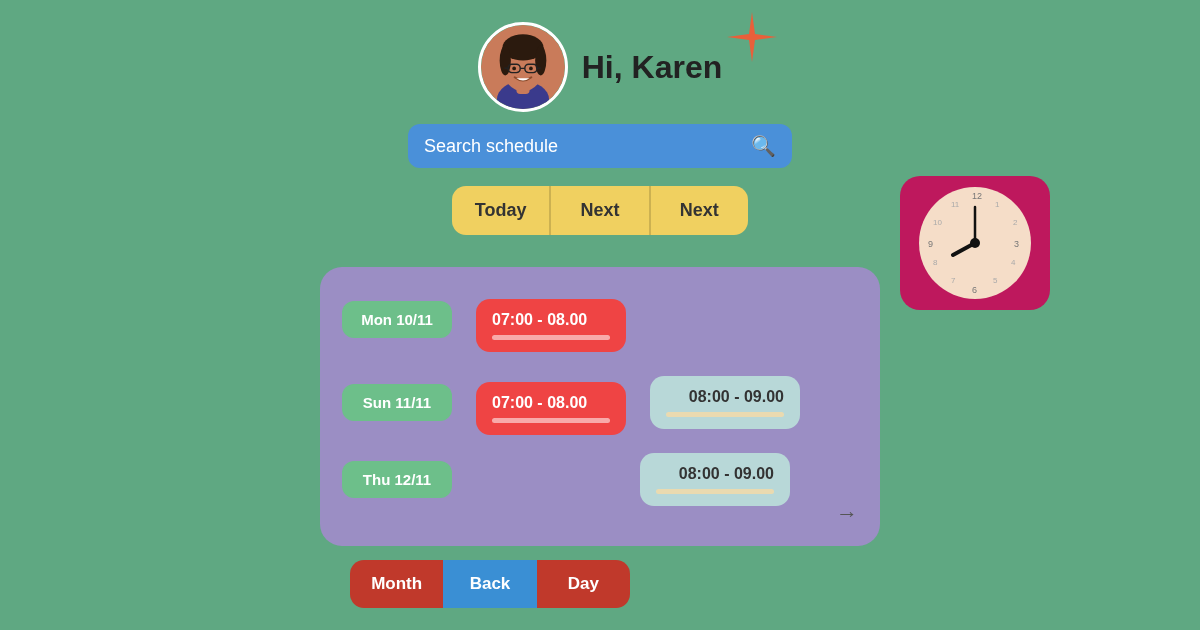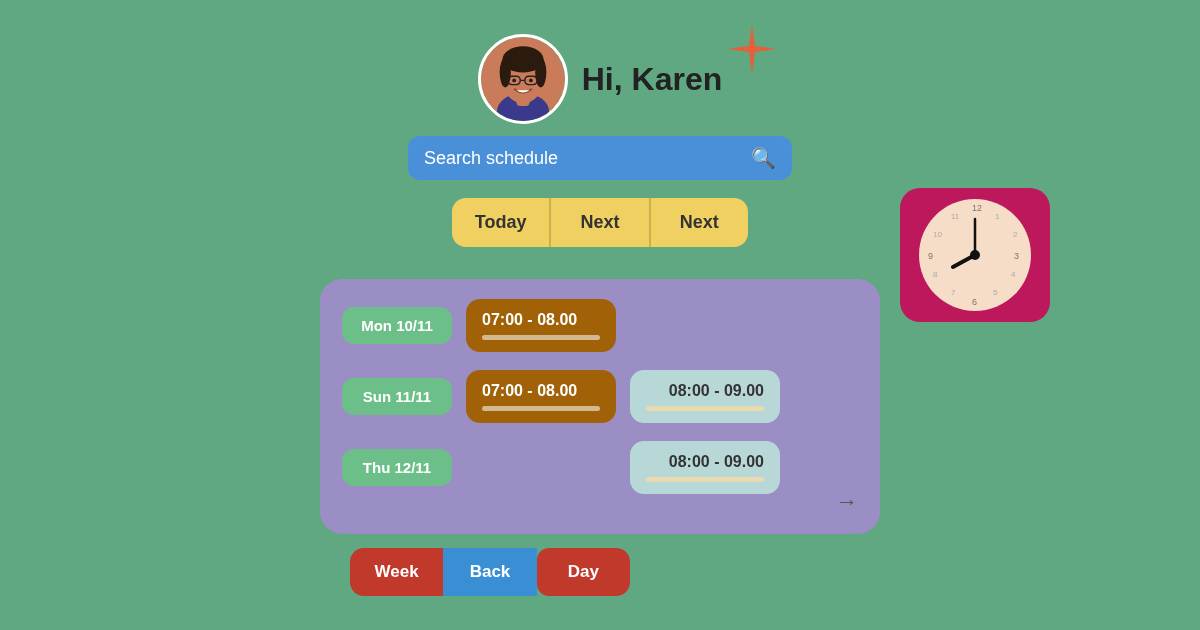--- a/index.html
+++ b/index.html
@@ -136,21 +136,21 @@
       background-color: #9b8ec4;
       border-radius: 22px;
       padding: 20px 22px 22px 22px;
       width: 560px;
       position: relative;
     }
 
     .schedule-row {
       display: flex;
       align-items: center;
-      gap: 14px;
+      gap: 24px;
       margin-bottom: 18px;
     }
 
     .schedule-row:last-of-type {
       margin-bottom: 0;
     }
 
     .day-label {
       background-color: #6dbf8a;
       color: #fff;
@@ -166,21 +166,22 @@
     .time-block {
       border-radius: 14px;
       padding: 12px 16px;
       display: flex;
       flex-direction: column;
       gap: 6px;
       min-width: 150px;
     }
 
     .time-block.orange {
-      background-color: #a16207;
+      background-color: #ef4444;
+      margin-top: 12px;
     }
 
     .time-block.teal {
       background-color: #b8d8d8;
       text-align: right;
     }
 
     .time-text {
       font-size: 16px;
       font-weight: 600;
@@ -228,21 +229,21 @@
       text-align: center;
       font-size: 17px;
       font-weight: 600;
       cursor: pointer;
       border: none;
       color: #fff;
     }
 
     .tab-btn.month { background-color: #c0392b; }
     .tab-btn.week  { background-color: #3a8fd4; }
-    .tab-btn.day   { background-color: #c0392b; border-radius: 12px; }
+    .tab-btn.day   { background-color: #c0392b; }
 
     
     .clock-face {
       width: 120px;
       height: 120px;
     }
   </style>
 </head>
 <body>
 
@@ -357,19 +358,19 @@
         <div class="time-block teal" style="margin-left: 164px;">
           <span class="time-text">08:00 - 09.00</span>
           <div class="time-bar"></div>
         </div>
       </div>
 
       <div class="arrow-right">→</div>
     </div>
 
     <div class="bottom-tabs">
-      <button class="tab-btn month">Week</button>
+      <button class="tab-btn month">Month</button>
       <button class="tab-btn week">Back</button>
       <button class="tab-btn day">Day</button>
     </div>
 
   </div>
 </div>
 
 </body></html>

